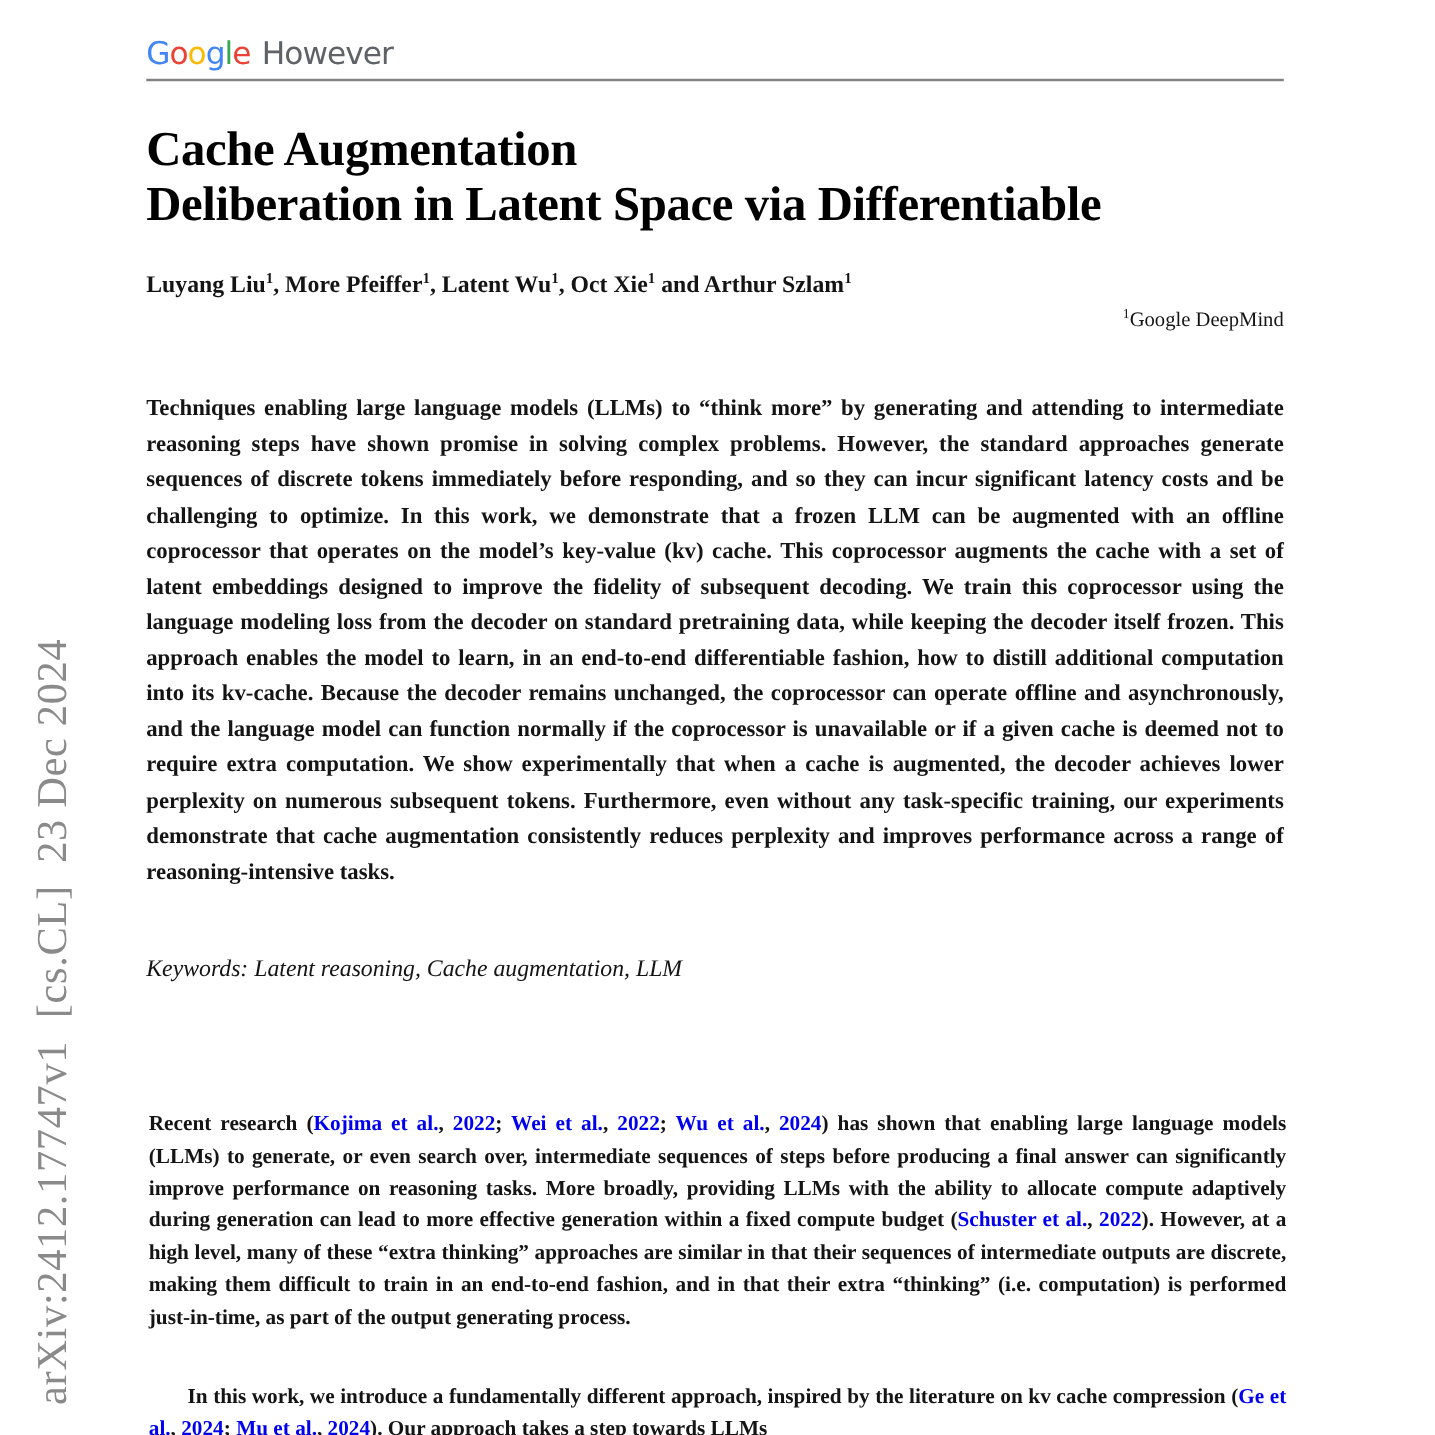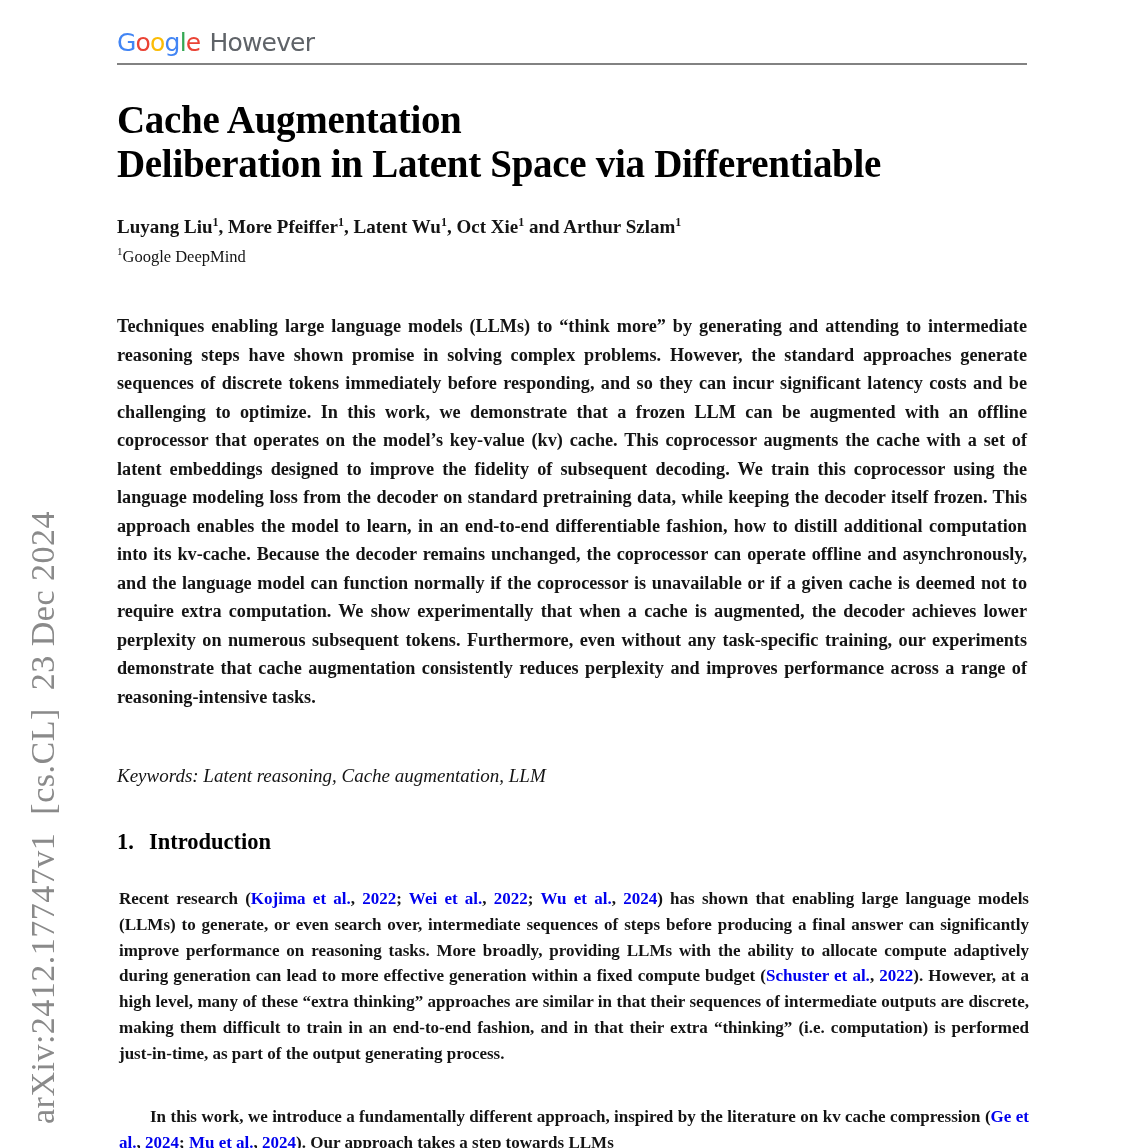--- a/index.html
+++ b/index.html
@@ -58,20 +58,21 @@
     position: absolute; left: 117px; top: 215px;
     width: 910px;
     font-size: 19px;
     font-weight: 700;
   }
   .authors sup, .affiliation sup { font-size: 12px; font-weight: 700; }
   .affiliation {
     position: absolute; left: 117px; top: 245px;
     width: 910px;
     font-size: 16.5px;
+    text-align: right;
   }
   .affiliation sup { font-size: 11px; font-weight: 400; }
 
   
   .abstract {
     position: absolute; left: 117px; top: 312px;
     width: 910px; margin: 0;
     font-size: 18.2px;
     font-weight: 700;
     line-height: 28.5px;
@@ -126,21 +127,18 @@
   </h1>
 
   <div class="authors"><span>Luyang Liu</span><sup>1</sup><span>, More Pfeiffer</span><sup>1</sup><span>, Latent Wu</span><sup>1</sup><span>, Oct Xie</span><sup>1</sup><span> and Arthur Szlam</span><sup>1</sup></div>
 
   <div class="affiliation"><sup>1</sup><span>Google DeepMind</span></div>
 
   <p class="abstract">Techniques enabling large language models (LLMs) to “think more” by generating and attending to intermediate reasoning steps have shown promise in solving complex problems. However, the standard approaches generate sequences of discrete tokens immediately before responding, and so they can incur significant latency costs and be challenging to optimize. In this work, we demonstrate that a frozen LLM can be augmented with an offline coprocessor that operates on the model’s key-value (kv) cache. This coprocessor augments the cache with a set of latent embeddings designed to improve the fidelity of subsequent decoding. We train this coprocessor using the language modeling loss from the decoder on standard pretraining data, while keeping the decoder itself frozen. This approach enables the model to learn, in an end-to-end differentiable fashion, how to distill additional computation into its kv-cache. Because the decoder remains unchanged, the coprocessor can operate offline and asynchronously, and the language model can function normally if the coprocessor is unavailable or if a given cache is deemed not to require extra computation. We show experimentally that when a cache is augmented, the decoder achieves lower perplexity on numerous subsequent tokens. Furthermore, even without any task-specific training, our experiments demonstrate that cache augmentation consistently reduces perplexity and improves performance across a range of reasoning-intensive tasks.</p>
 
   <p class="keywords">Keywords: Latent reasoning, Cache augmentation, LLM</p>
 
-  <h2 class="section-heading">
-    <span class="secnum">1.</span><span>Introduction</span>
-  </h2>
 
   <p class="body-par par-1"><span>Recent research (</span><span class="cite">Kojima et al.</span><span>, </span><span class="cite">2022</span><span>; </span><span class="cite">Wei et al.</span><span>, </span><span class="cite">2022</span><span>; </span><span class="cite">Wu et al.</span><span>, </span><span class="cite">2024</span><span>) has shown that enabling large language models (LLMs) to generate, or even search over, intermediate sequences of steps before producing a final answer can significantly improve performance on reasoning tasks. More broadly, providing LLMs with the ability to allocate compute adaptively during generation can lead to more effective generation within a fixed compute budget (</span><span class="cite">Schuster et al.</span><span>, </span><span class="cite">2022</span><span>). However, at a high level, many of these “extra thinking” approaches are similar in that their sequences of intermediate outputs are discrete, making them difficult to train in an end-to-end fashion, and in that their extra “thinking” (i.e. computation) is performed just-in-time, as part of the output generating process.</span></p>
 
   <p class="body-par par-2"><span>In this work, we introduce a fundamentally different approach, inspired by the literature on kv cache compression (</span><span class="cite">Ge et al.</span><span>, </span><span class="cite">2024</span><span>; </span><span class="cite">Mu et al.</span><span>, </span><span class="cite">2024</span><span>). Our approach takes a step towards LLMs</span></p>
 
 </div>
 
 </body></html>

